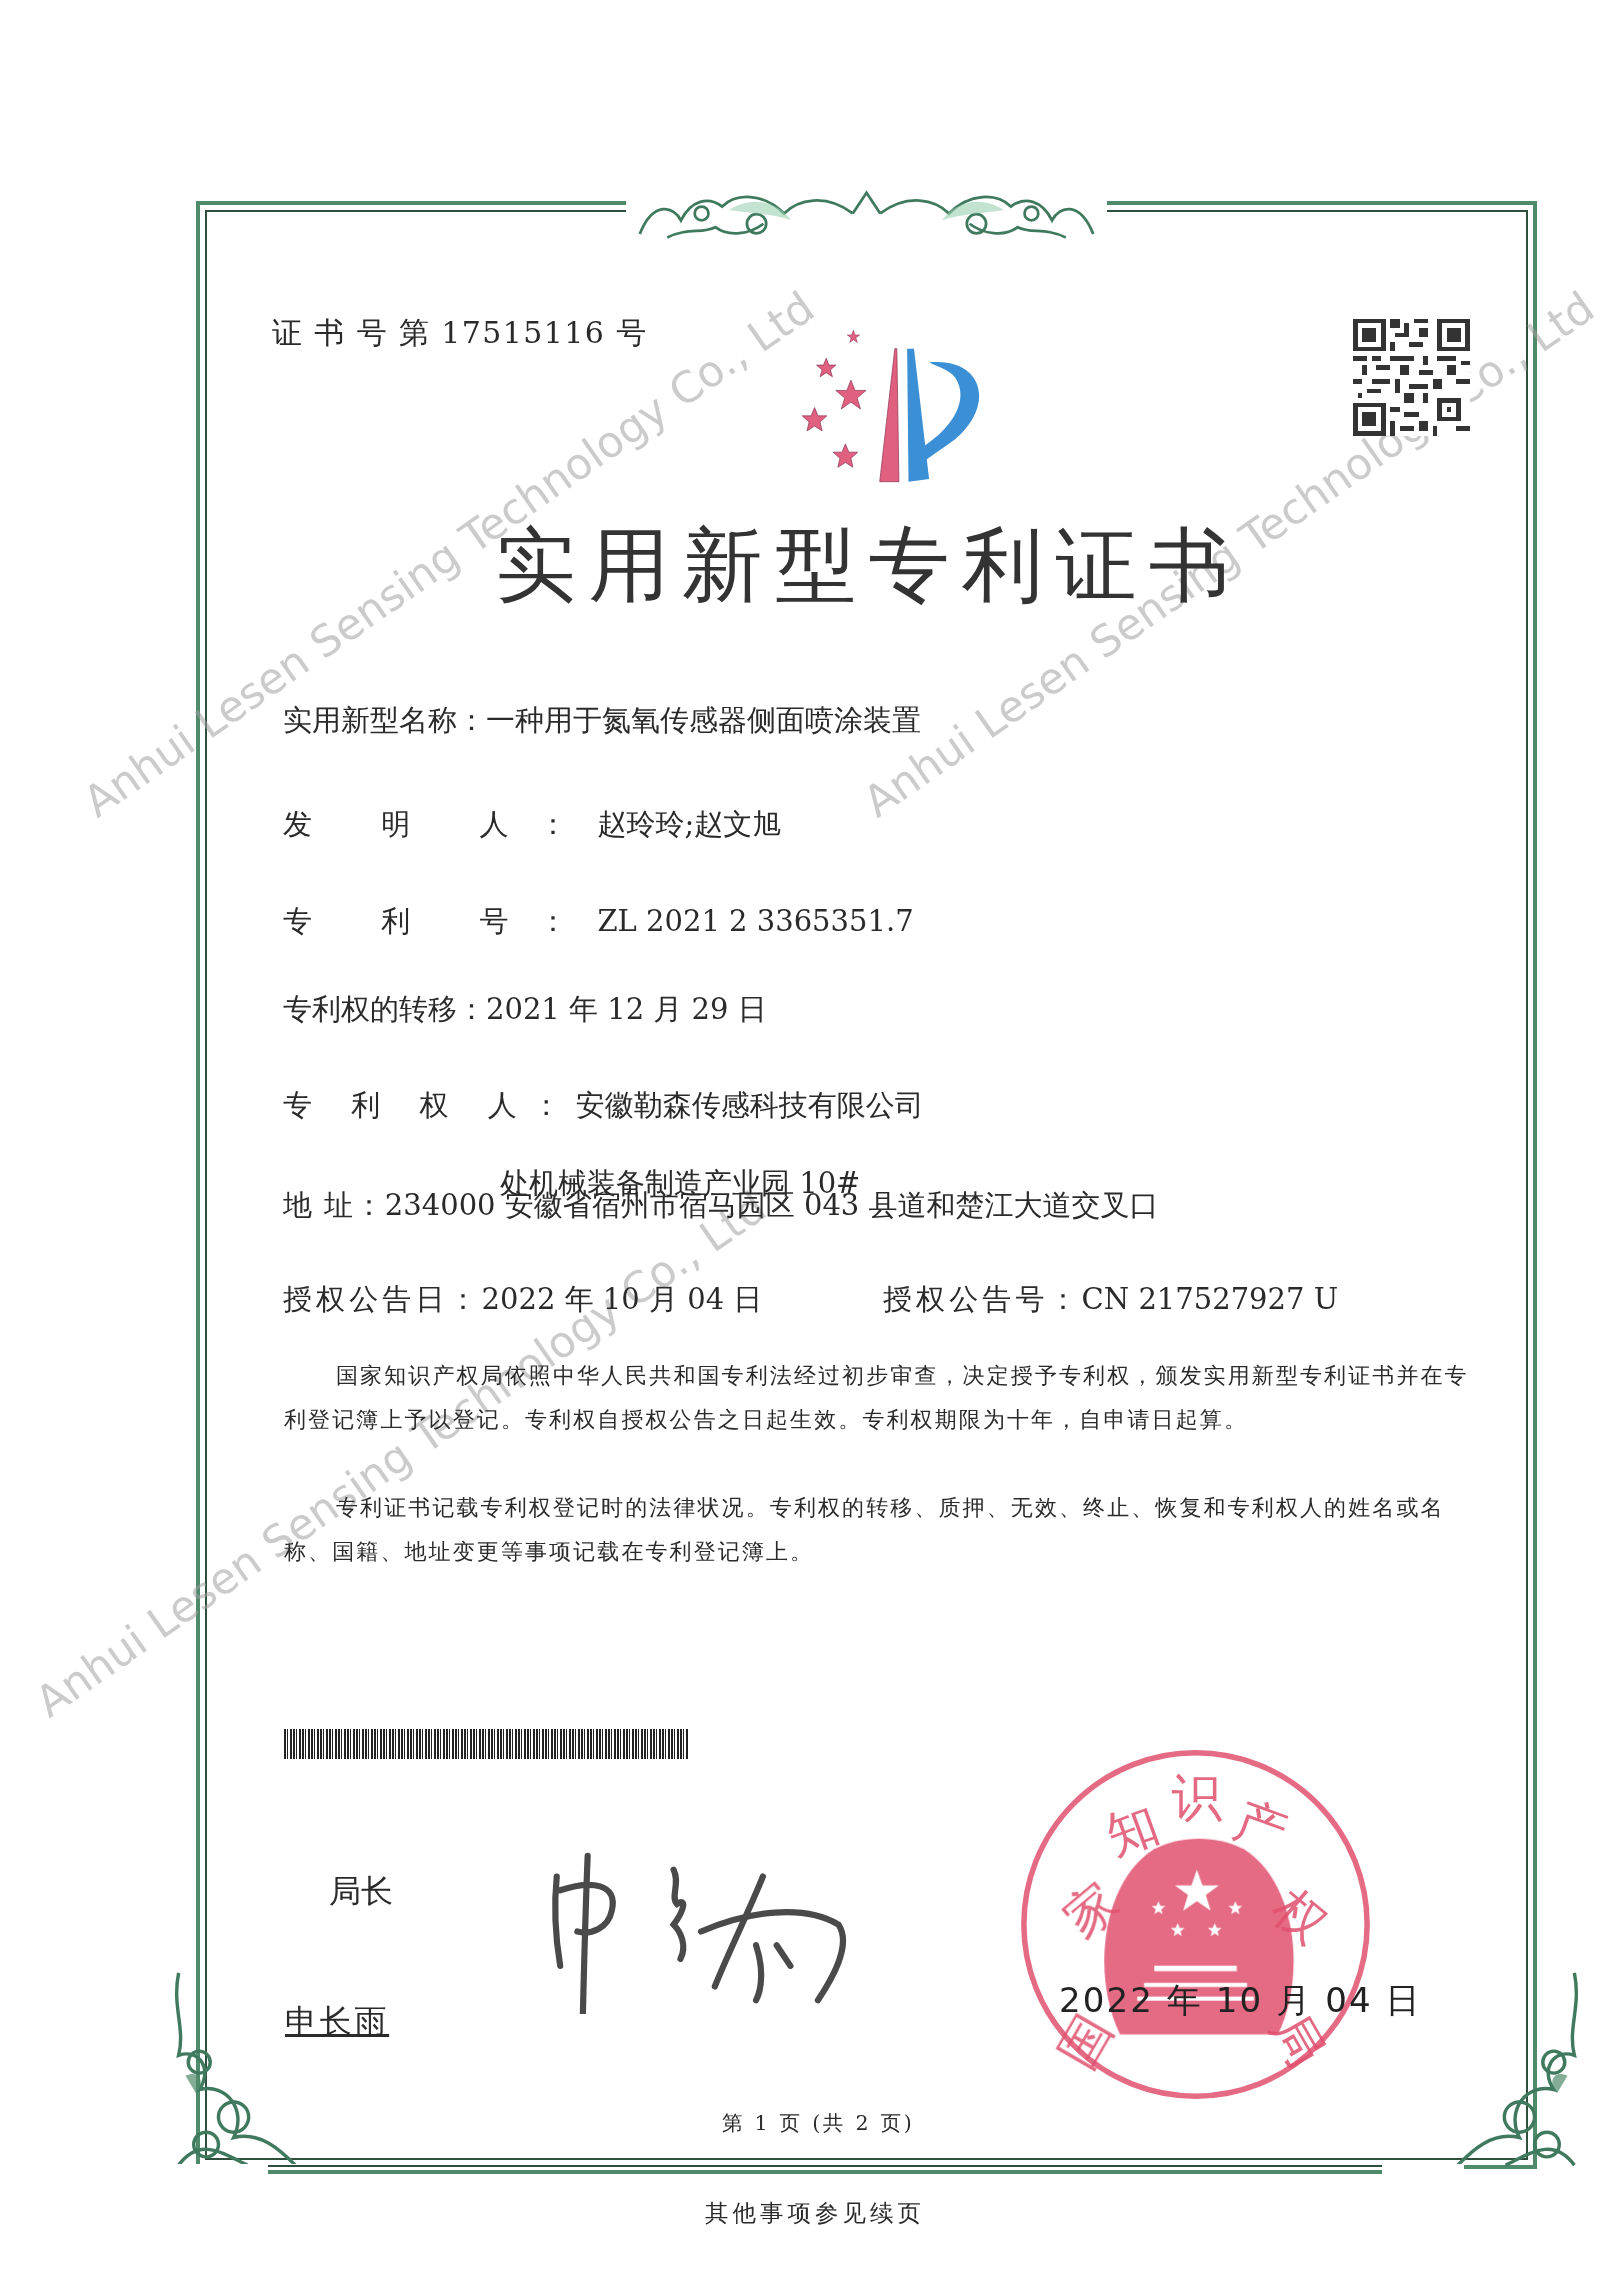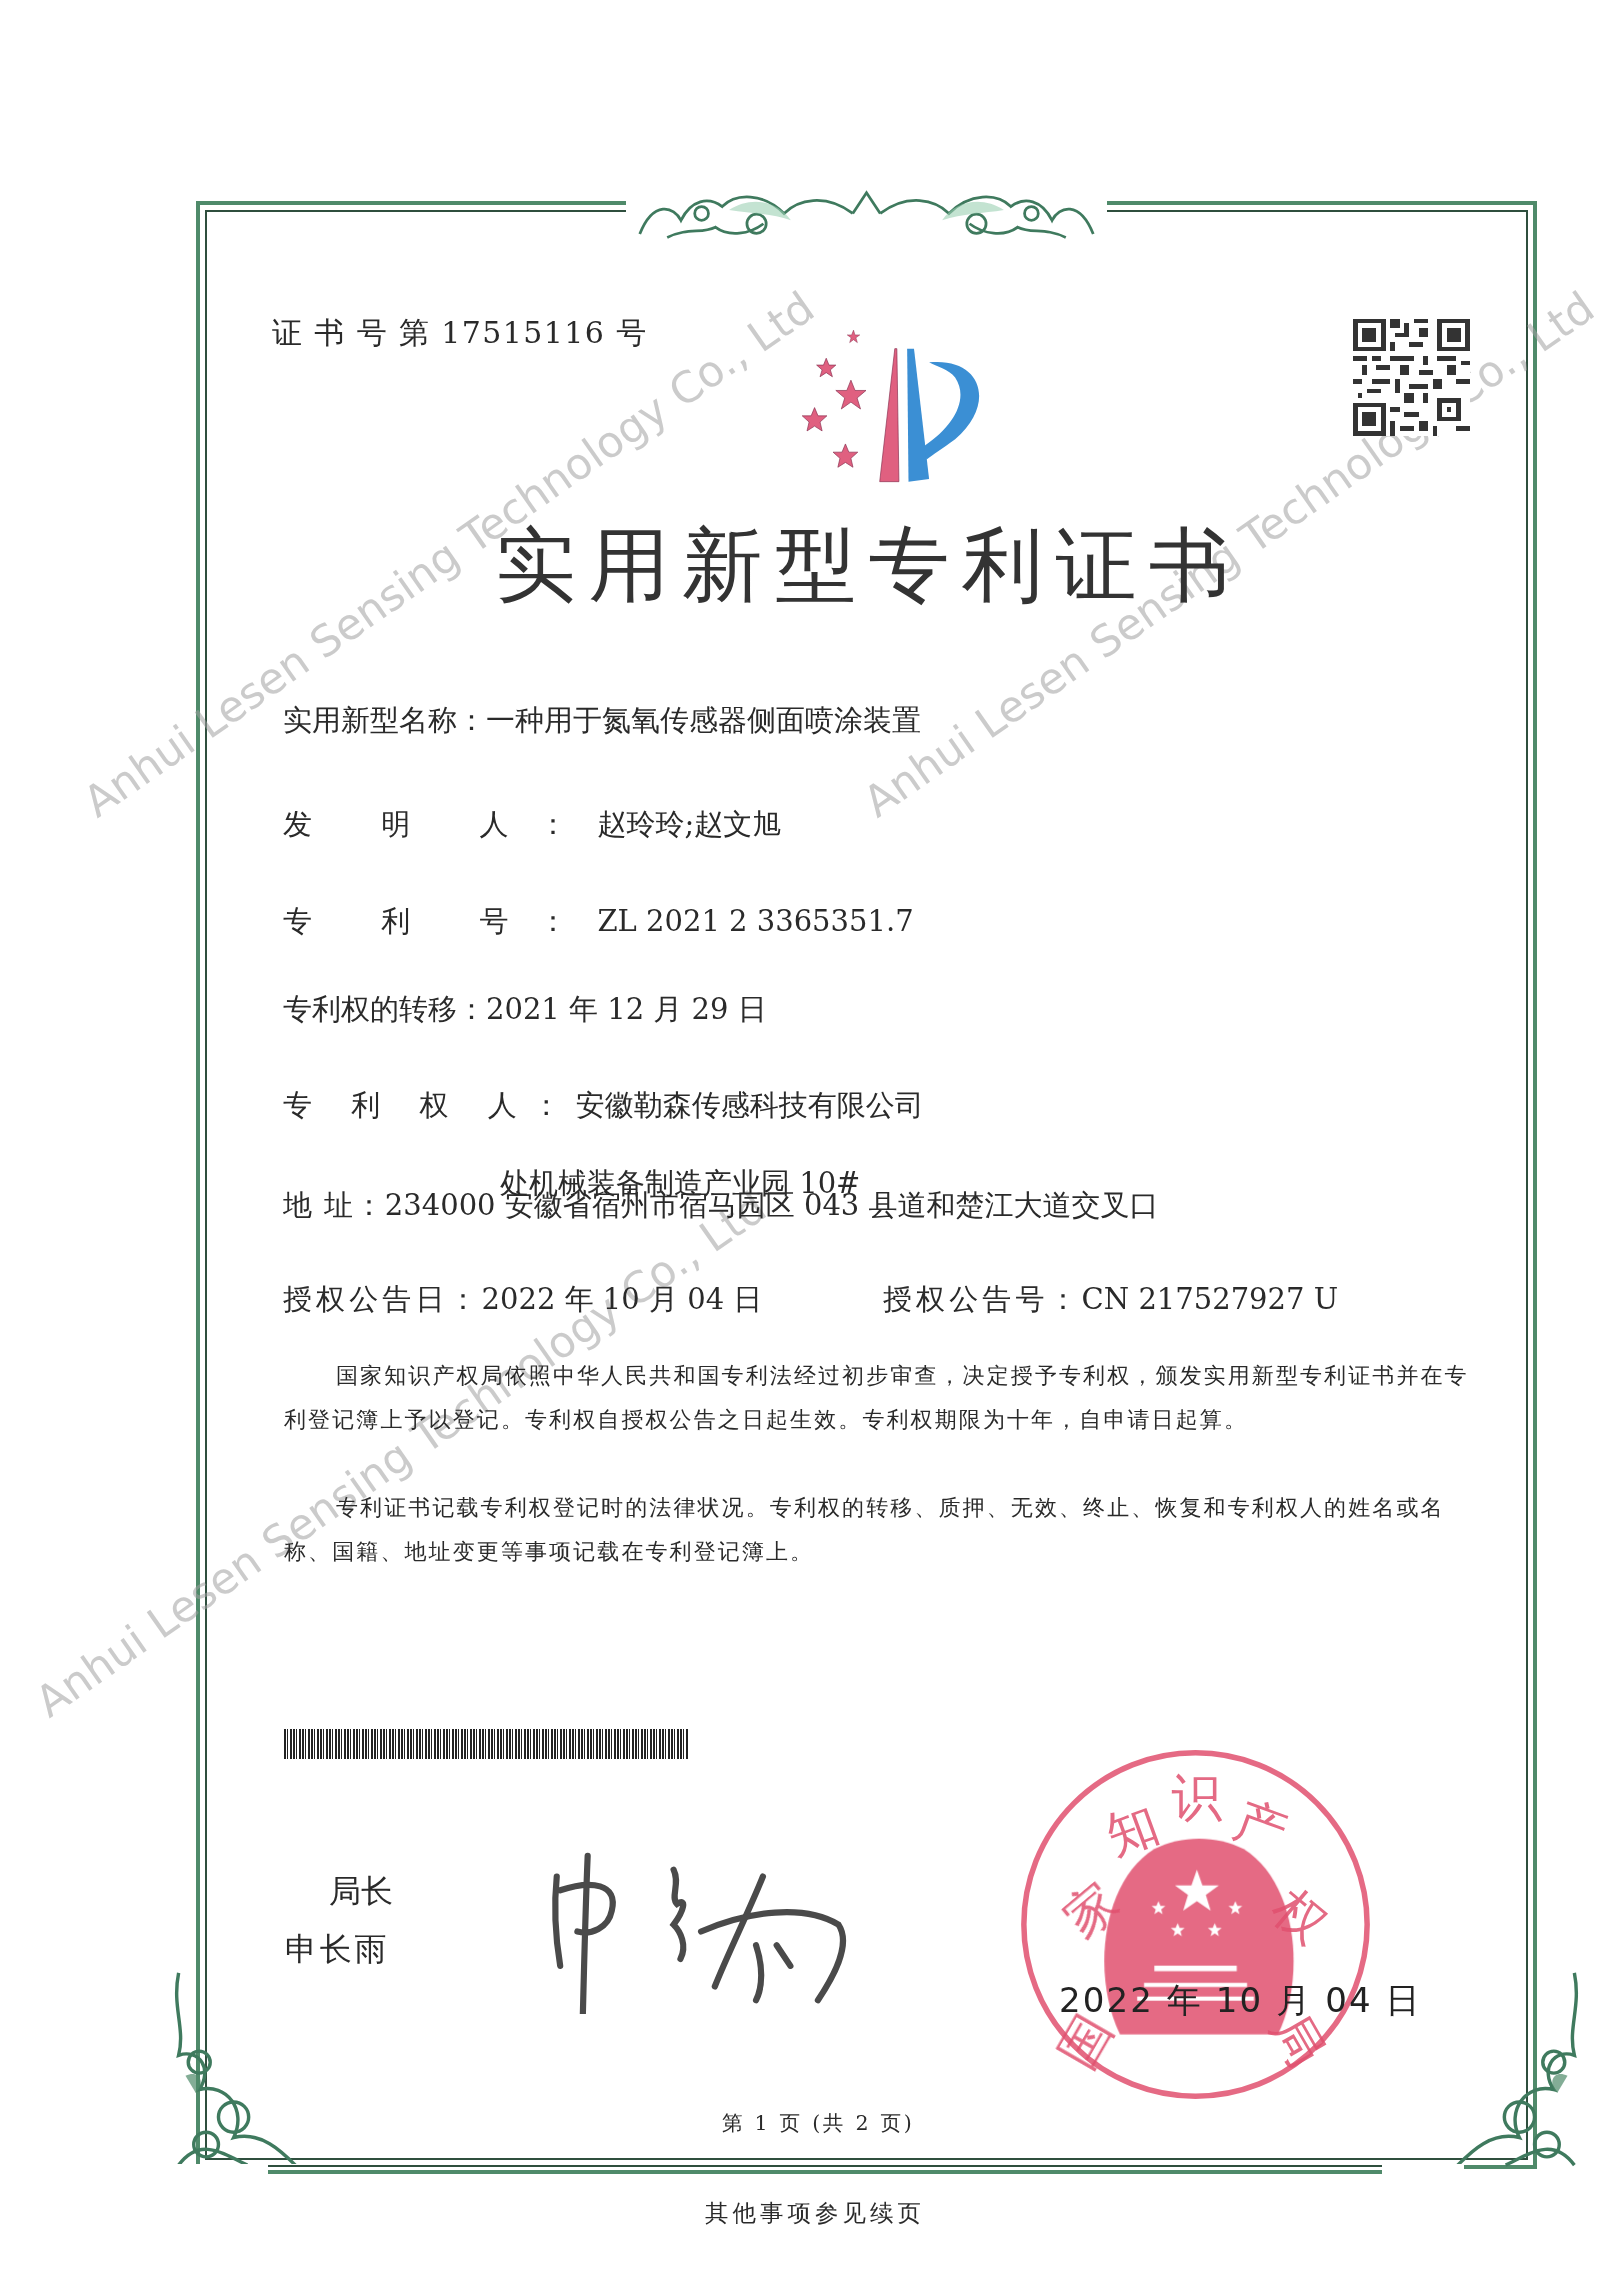--- a/index.html
+++ b/index.html
@@ -40,22 +40,22 @@
 
   .para{position:absolute;left:284px;width:1193px;font-size:22px;line-height:44px;
         font-family:"DejaVu Serif","Liberation Serif",serif;text-indent:52px;letter-spacing:2.1px;}
   .p1{top:1354px;}
   .p2{top:1486px;}
 
   .barcode{position:absolute;left:284px;top:1729px;width:404px;height:30px;
         background:repeating-linear-gradient(90deg,#222 0 2.1px,#fff 2.1px 3.4px,#222 3.4px 4.1px,#fff 4.1px 6.2px,#222 6.2px 7.6px,#fff 7.6px 9px);}
   .director-title{position:absolute;left:285px;top:1870px;font-size:32px;
         font-family:"DejaVu Sans","Liberation Sans",sans-serif;margin-left:44px;}
-  .director-name{position:absolute;left:285px;top:1928px;font-size:32px;
-        font-family:"DejaVu Sans","Liberation Sans",sans-serif;letter-spacing:2.7px;}
+  .director-name{position:absolute;left:285px;top:2000px;font-size:32px;
+        font-family:"DejaVu Sans","Liberation Sans",sans-serif;letter-spacing:2.7px;text-decoration:underline;}
   .signature{position:absolute;left:543px;top:1849px;width:323px;height:165px;}
 
   .seal{position:absolute;left:1017px;top:1746px;width:357px;height:357px;}
   .seal-date{position:absolute;left:1059px;top:1978px;font-size:34px;
         font-family:"DejaVu Sans","Liberation Sans",sans-serif;color:#222;letter-spacing:2.1px;}
 
   .page-indicator{position:absolute;left:722px;top:2109px;font-size:20.6px;letter-spacing:2.7px;}
   .continued{position:absolute;left:705px;top:2197px;font-size:23.4px;letter-spacing:4.1px;}
 
   .watermark{position:absolute;font-family:"DejaVu Sans","Liberation Sans",sans-serif;

